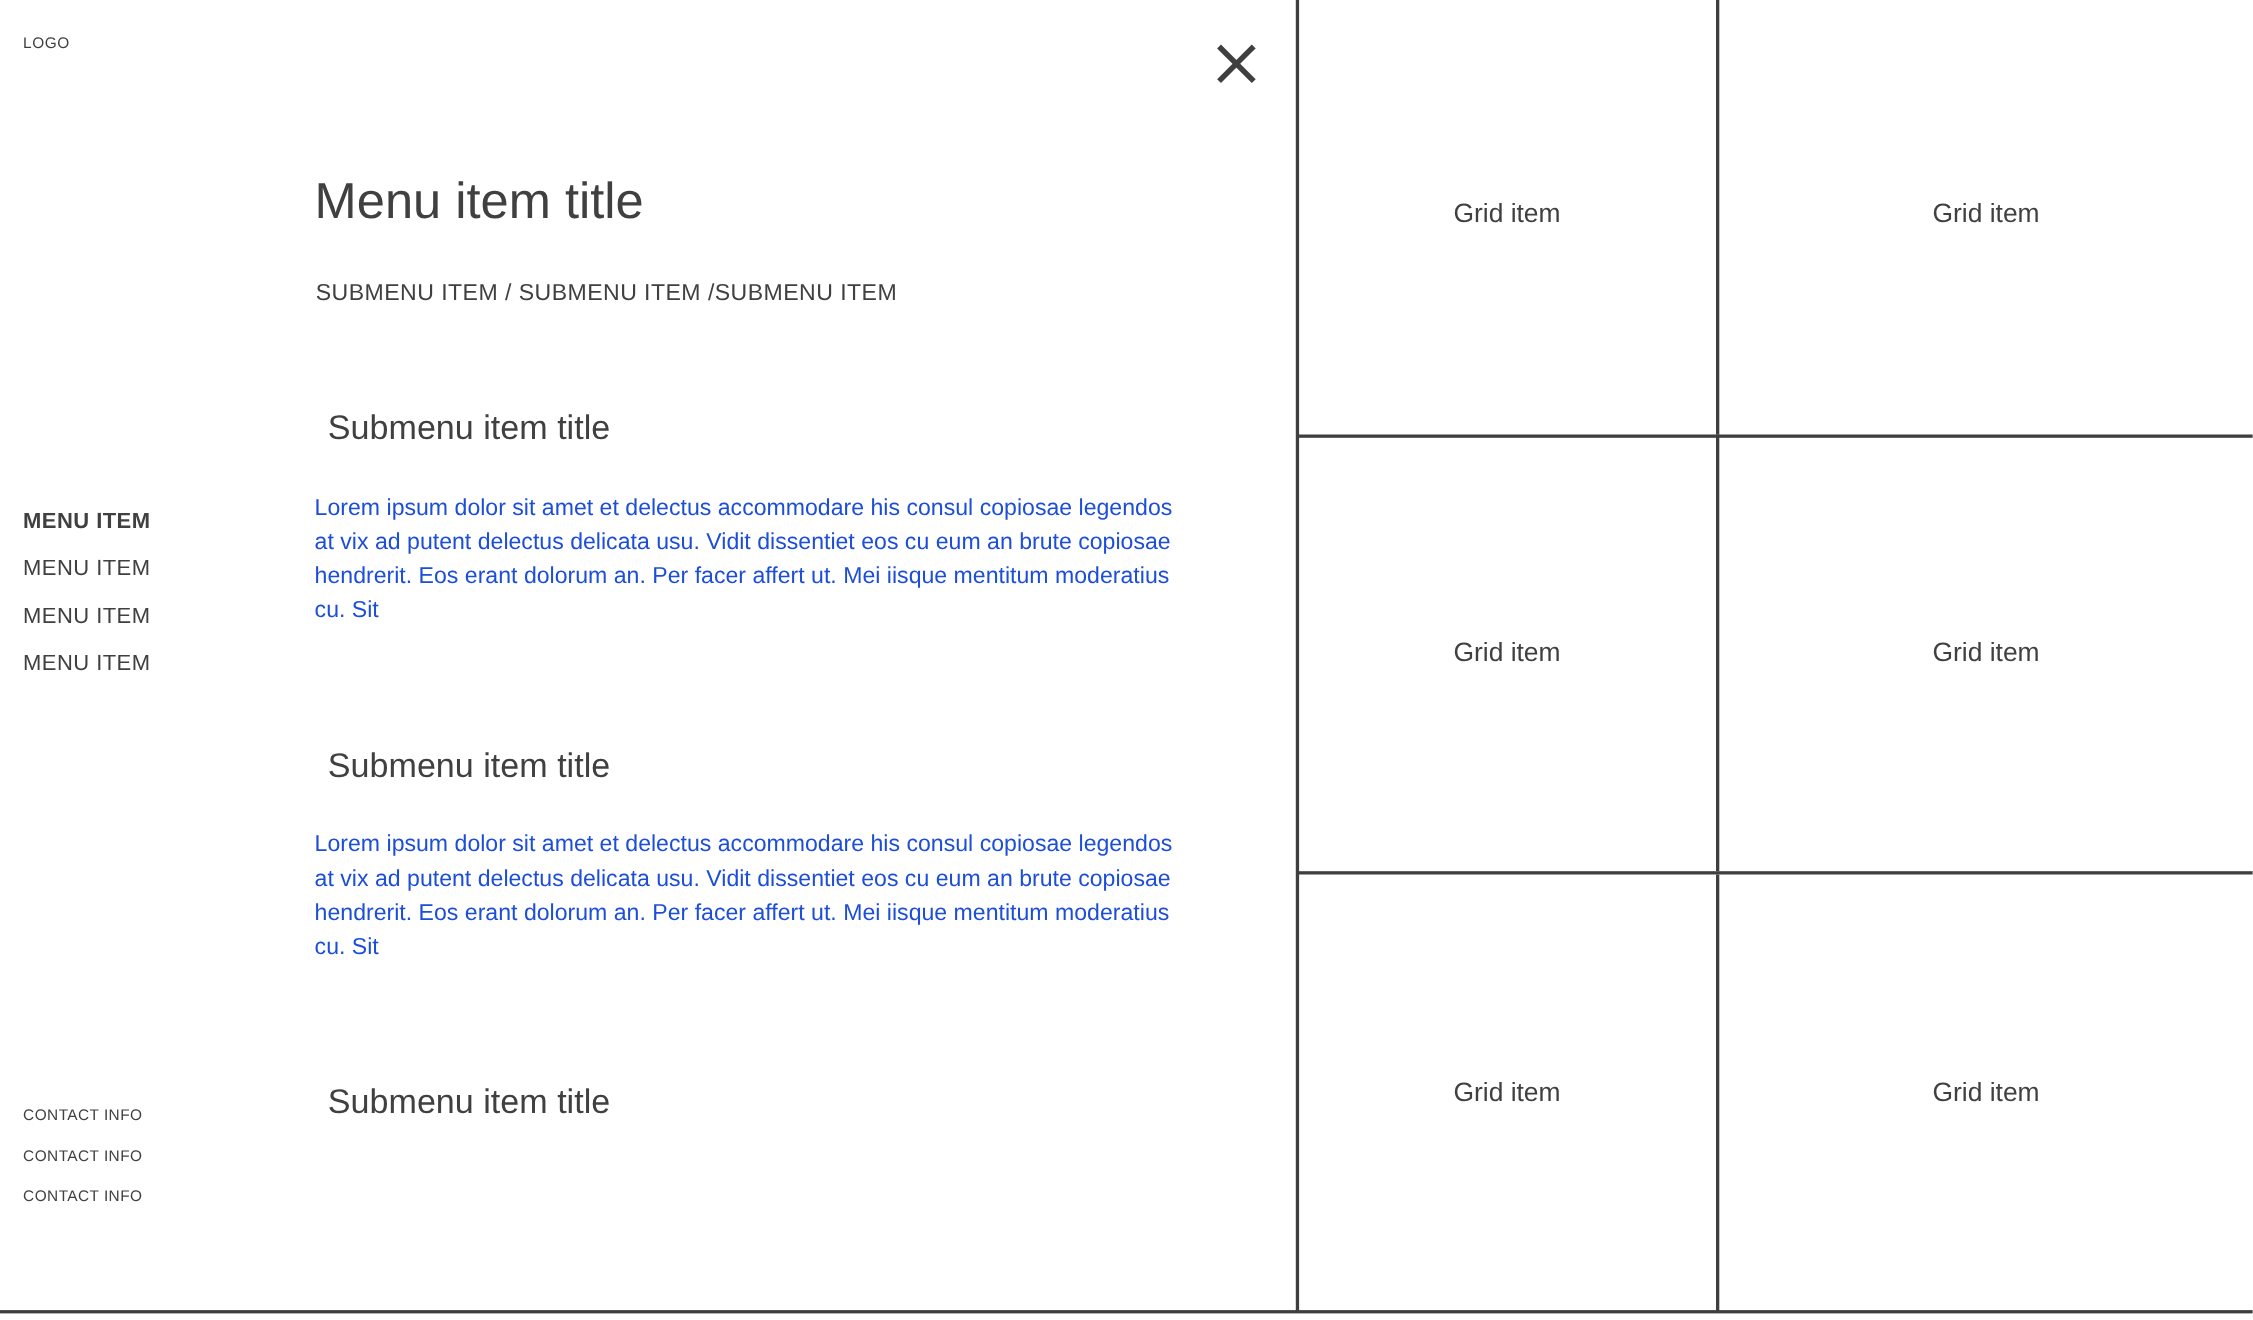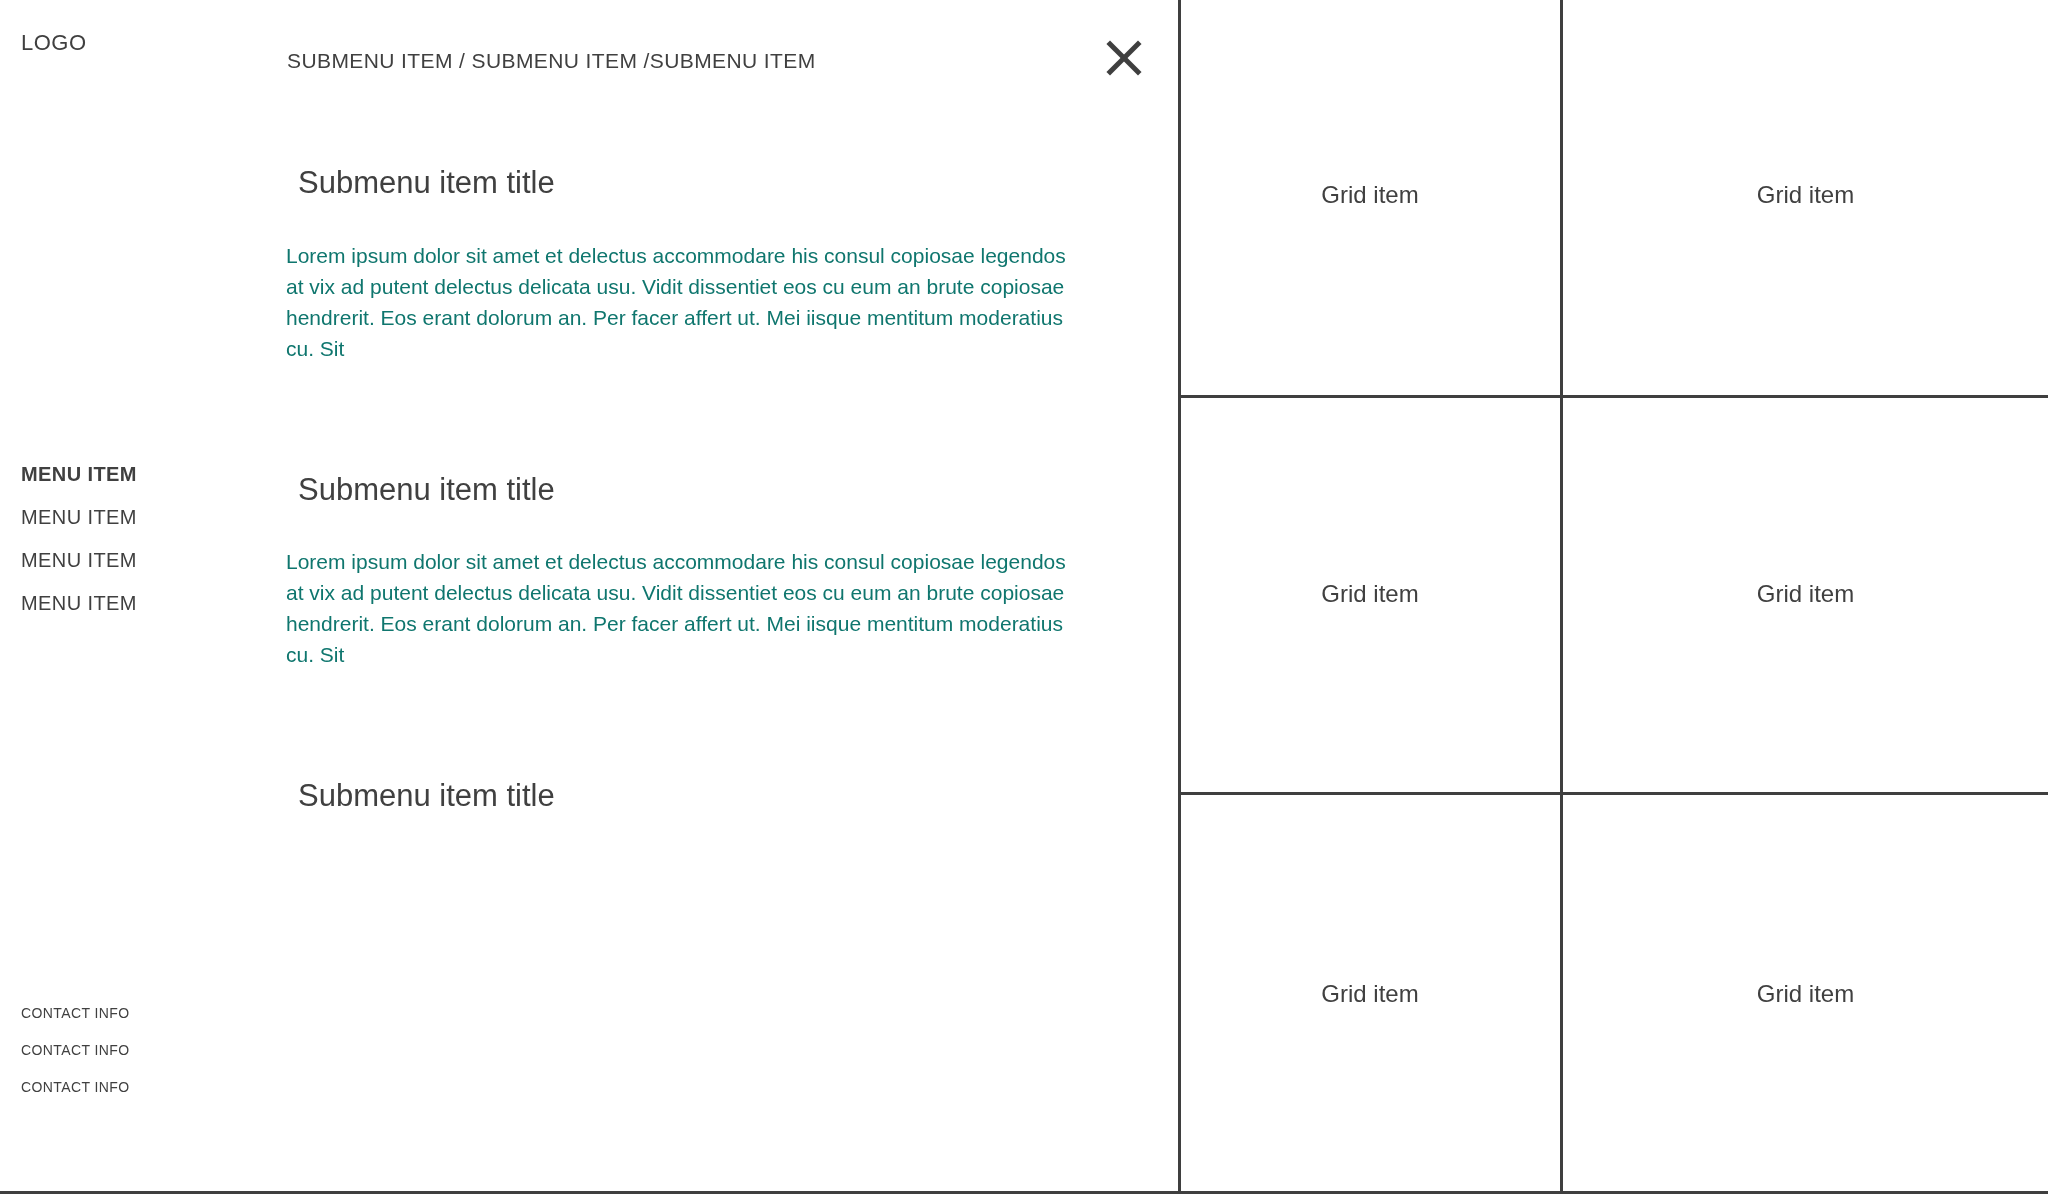--- a/index.html
+++ b/index.html
@@ -31,21 +31,21 @@
     top: 0;
     width: 1180px;
     height: 1200px;
     overflow: hidden;
   }
 
   #logo {
     position: absolute;
     left: 21px;
     top: 32px;
-    font-size: 22px;
+    font-size: 14px;
     letter-spacing: 0.5px;
     color: #404040;
     line-height: 1;
   }
 
   #close-button {
     position: absolute;
     left: 1098px;
     top: 32px;
     width: 52px;
@@ -129,21 +129,21 @@
     line-height: 1.05;
     color: #404040;
   }
 
   .section-body {
     margin: 0;
     padding-top: 28px;
     width: 790px;
     font-size: 21px;
     line-height: 31px;
-    color: #0f766e;
+    color: #1d4ed8;
   }
 
   
   #vertical-divider {
     position: absolute;
     left: 1178px;
     top: 0;
     width: 3px;
     height: 1192px;
     background: #3f3f3f;
@@ -219,20 +219,21 @@
     </nav>
 
     <nav id="contact-nav">
       <div class="contact-item">CONTACT INFO</div>
       <div class="contact-item">CONTACT INFO</div>
       <div class="contact-item">CONTACT INFO</div>
     </nav>
 
     <div id="content">
 
+      <h1 id="page-title">Menu item title</h1>
 
       <div id="breadcrumb">SUBMENU ITEM / SUBMENU ITEM /SUBMENU ITEM</div>
 
       <section class="section section-1">
         <h2 class="section-title">Submenu item title</h2>
         <p class="section-body">Lorem ipsum dolor sit amet et delectus accommodare his consul copiosae legendos at vix ad putent delectus delicata usu. Vidit dissentiet eos cu eum an brute copiosae hendrerit. Eos erant dolorum an. Per facer affert ut. Mei iisque mentitum moderatius cu. Sit</p>
       </section>
 
       <section class="section section-2">
         <h2 class="section-title">Submenu item title</h2>

